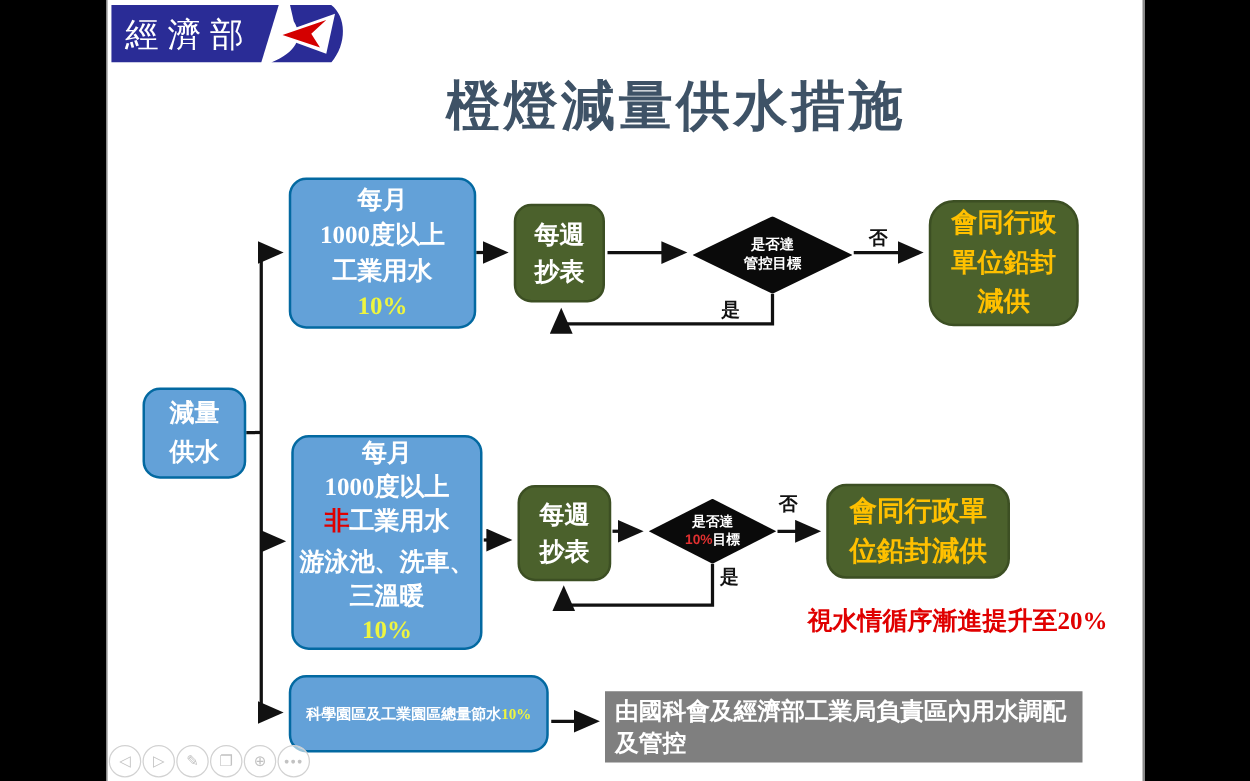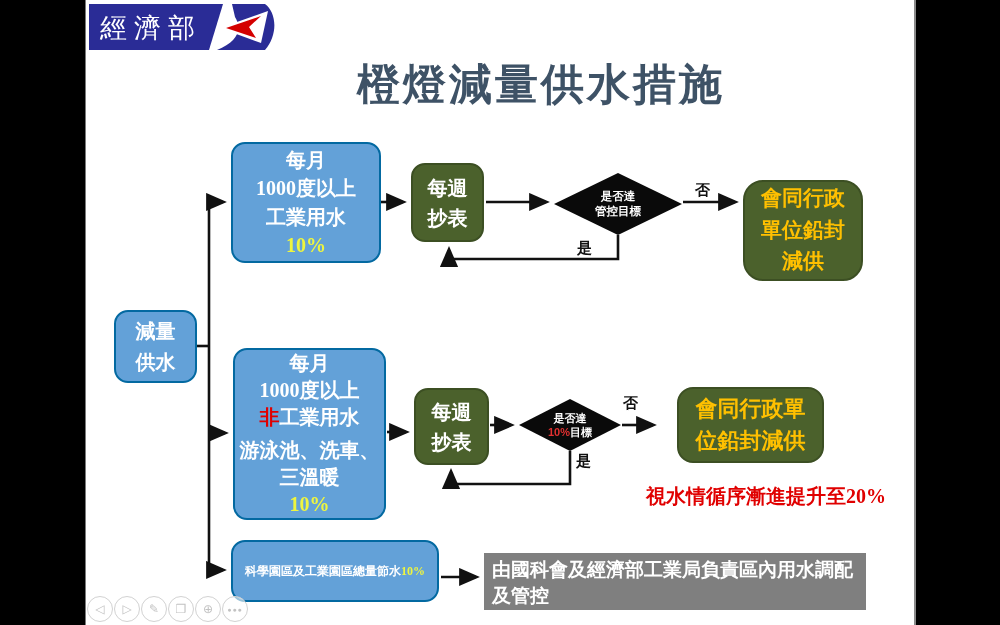--- a/index.html
+++ b/index.html
@@ -33,26 +33,26 @@
 
   
   .shape { position:absolute; display:flex; flex-direction:column; align-items:center; justify-content:center;
            font-family:"Liberation Serif","DejaVu Serif",serif; font-weight:600; text-align:center; z-index:2; }
   .blue  { background:var(--accent_blue,#63a1d8); border:2px solid #0369a1; border-radius:14px; color:#fff; }
   .green { background:var(--accent_green,#4b612c); border:2px solid #3c4f23; border-radius:14px; color:#fff; }
 
   .root-box   { left:28px;  top:310px; width:83px;  height:73px;  font-size:20px; line-height:1.55; }
   .src1       { left:145px; top:142px; width:150px; height:121px; font-size:20px; line-height:1.42; }
   .meter1     { left:325px; top:163px; width:73px;  height:79px;  font-size:20px; line-height:1.5; }
-  .act1       { left:657px; top:180px; width:120px; height:101px; font-size:21px; line-height:1.5;
+  .act1       { left:657px; top:160px; width:120px; height:101px; font-size:21px; line-height:1.5;
                 color:var(--gold,#ffc000); border-radius:20px; }
   .src2       { left:147px; top:348px; width:153px; height:172px; font-size:20px; line-height:1.35; }
   .meter2     { left:328px; top:388px; width:75px;  height:77px;  font-size:20px; line-height:1.5; }
   .act2       { left:575px; top:387px; width:147px; height:76px;  font-size:22px; line-height:1.45;
-                color:var(--gold,#ffc000); border-radius:16px;margin-left:16px; }
+                color:var(--gold,#ffc000); border-radius:16px; }
   .src3       { left:145px; top:540px; width:208px; height:62px;  font-size:12px; line-height:1.4; padding:0 6px; }
   .src3 .wrap { display:inline; }
 
   .gray-box {
     position:absolute; left:398px; top:553px; width:382px; height:57px;
     background:var(--gray_box,#7f7f7f); color:#fff; z-index:2;
     font-family:"Liberation Serif","DejaVu Serif",serif; font-weight:600;
     font-size:19px; line-height:1.35; padding:4px 8px; text-align:left;
   }
 

